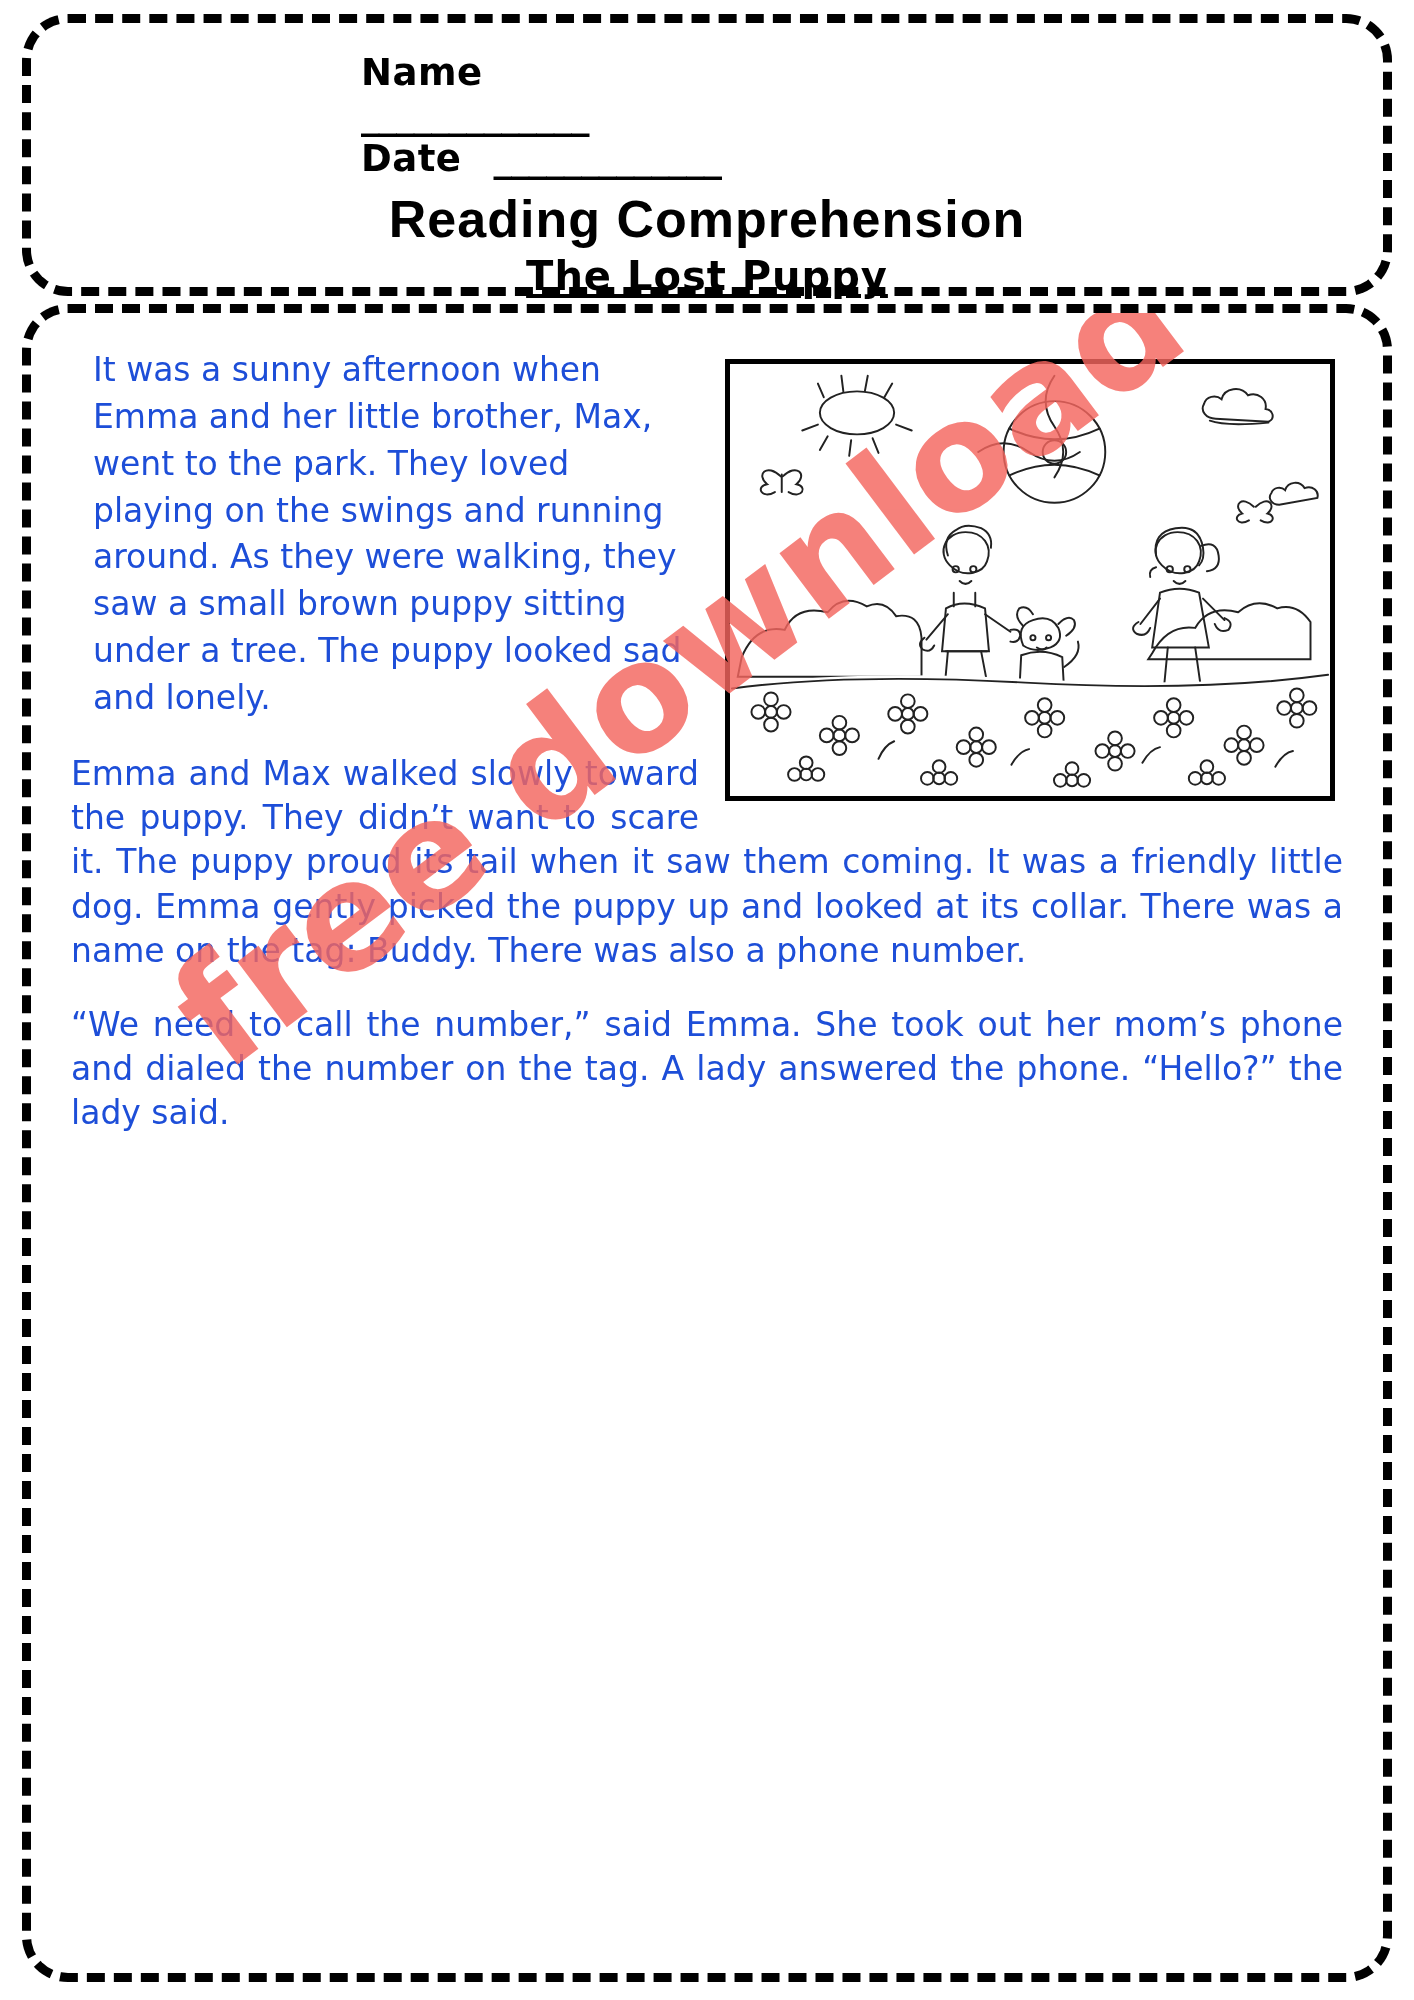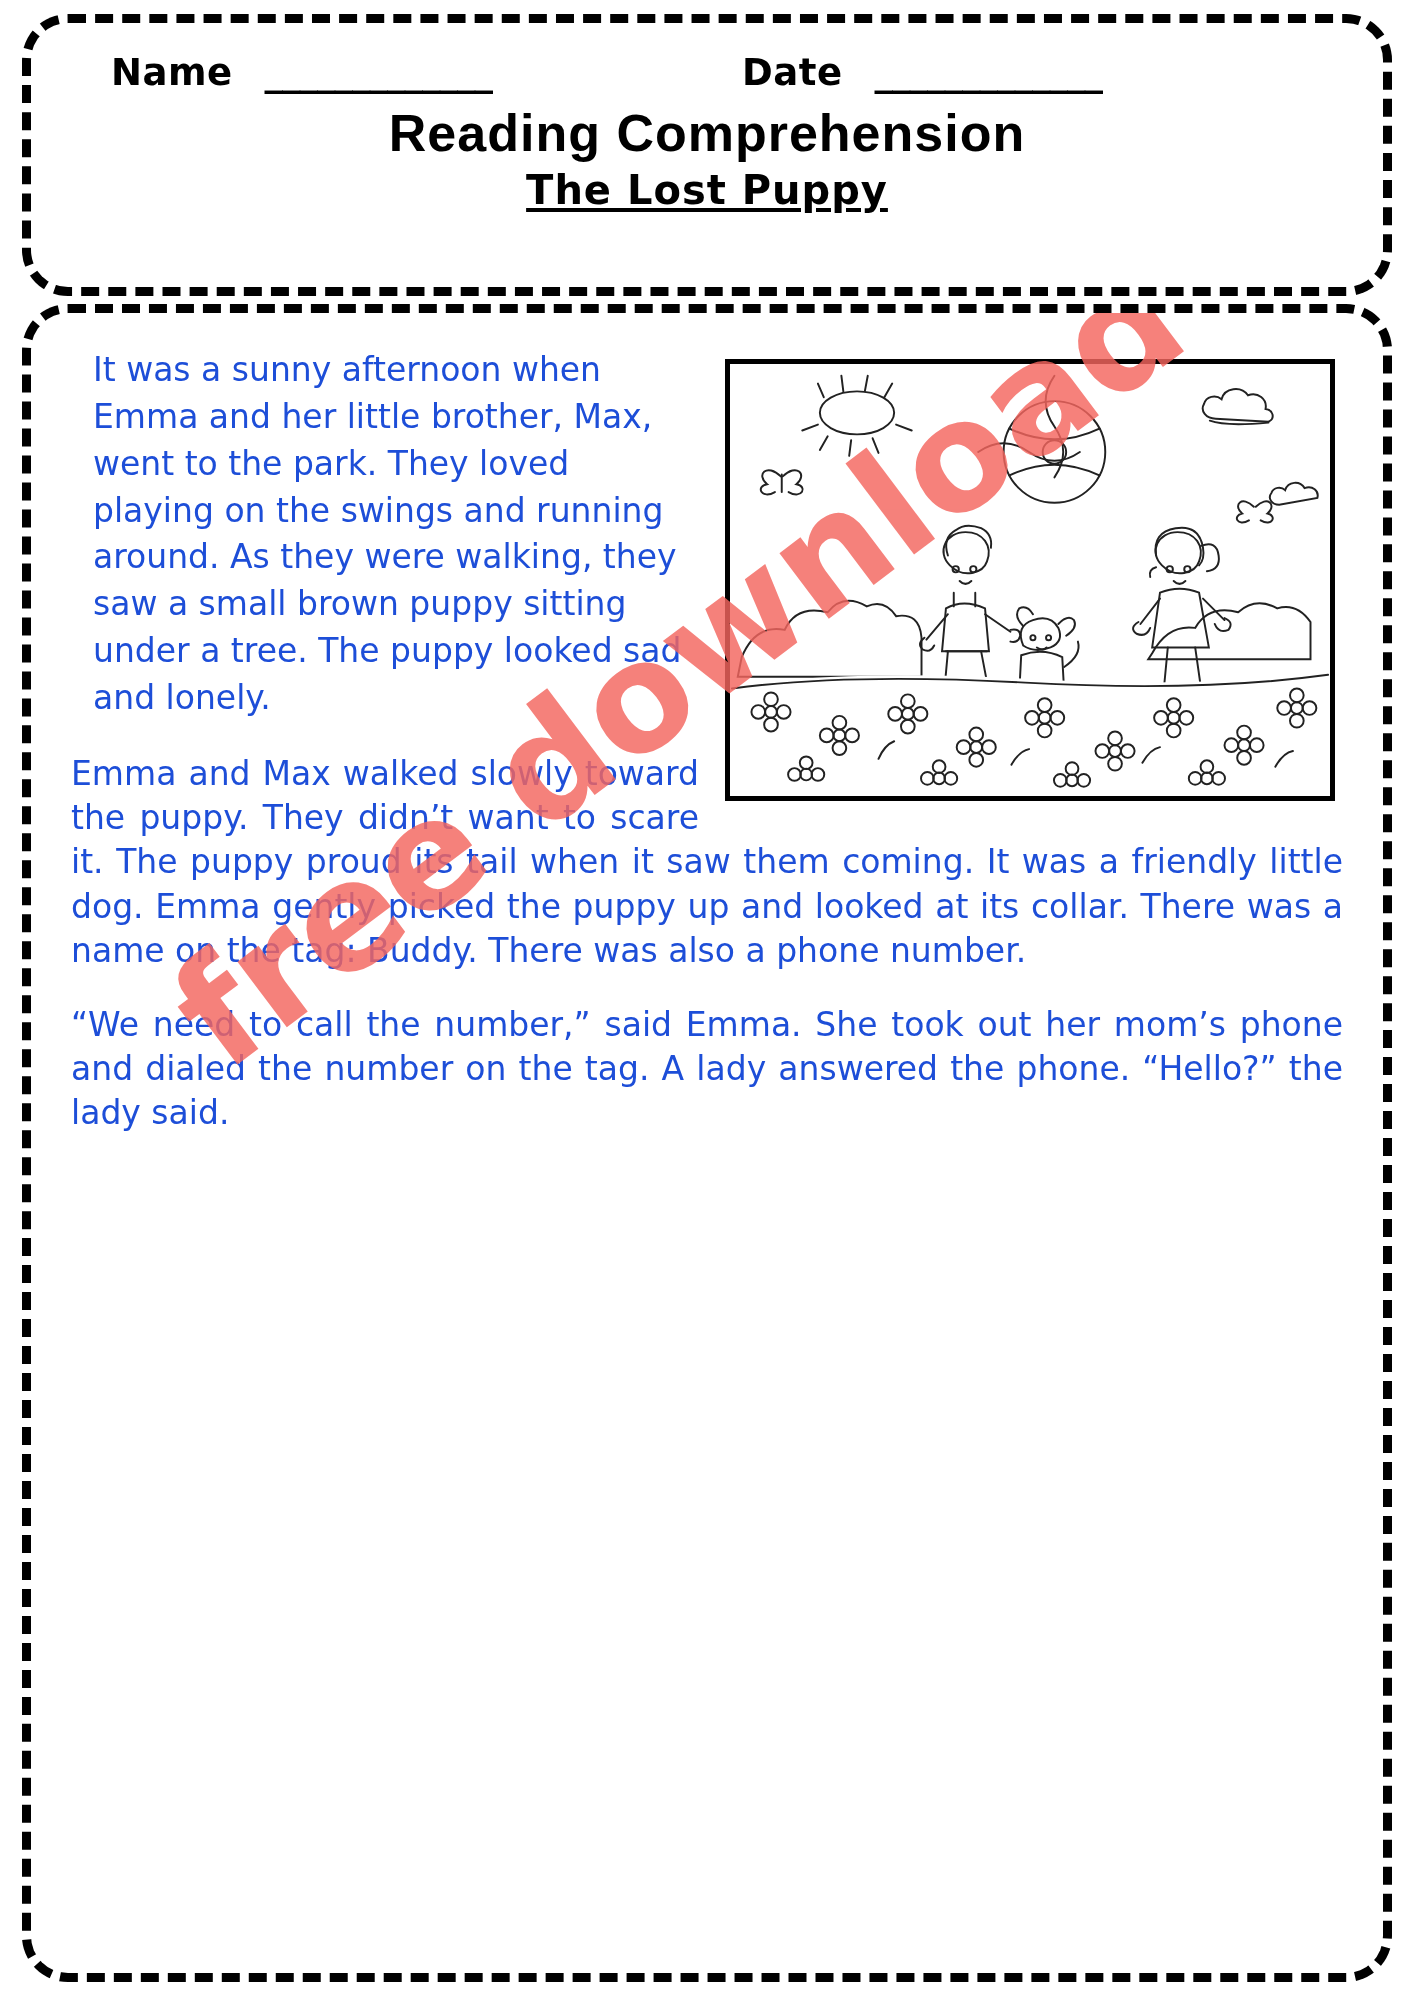--- a/index.html
+++ b/index.html
@@ -38,20 +38,21 @@
 
   .nameline {
     display: flex;
     justify-content: flex-start;
     align-items: baseline;
     font-family: "DejaVu Sans", sans-serif;
     font-weight: bold;
     font-size: 37px;
     letter-spacing: 0.5px;
     padding: 10px 4px 0 46px;
+    flex-direction: column;
   }
   .nameline .blank {
     letter-spacing: -1px;
     margin-left: 32px;
   }
   .nameline .date-group {
     margin-left: 250px;
   }
 
   .title-wrap {

